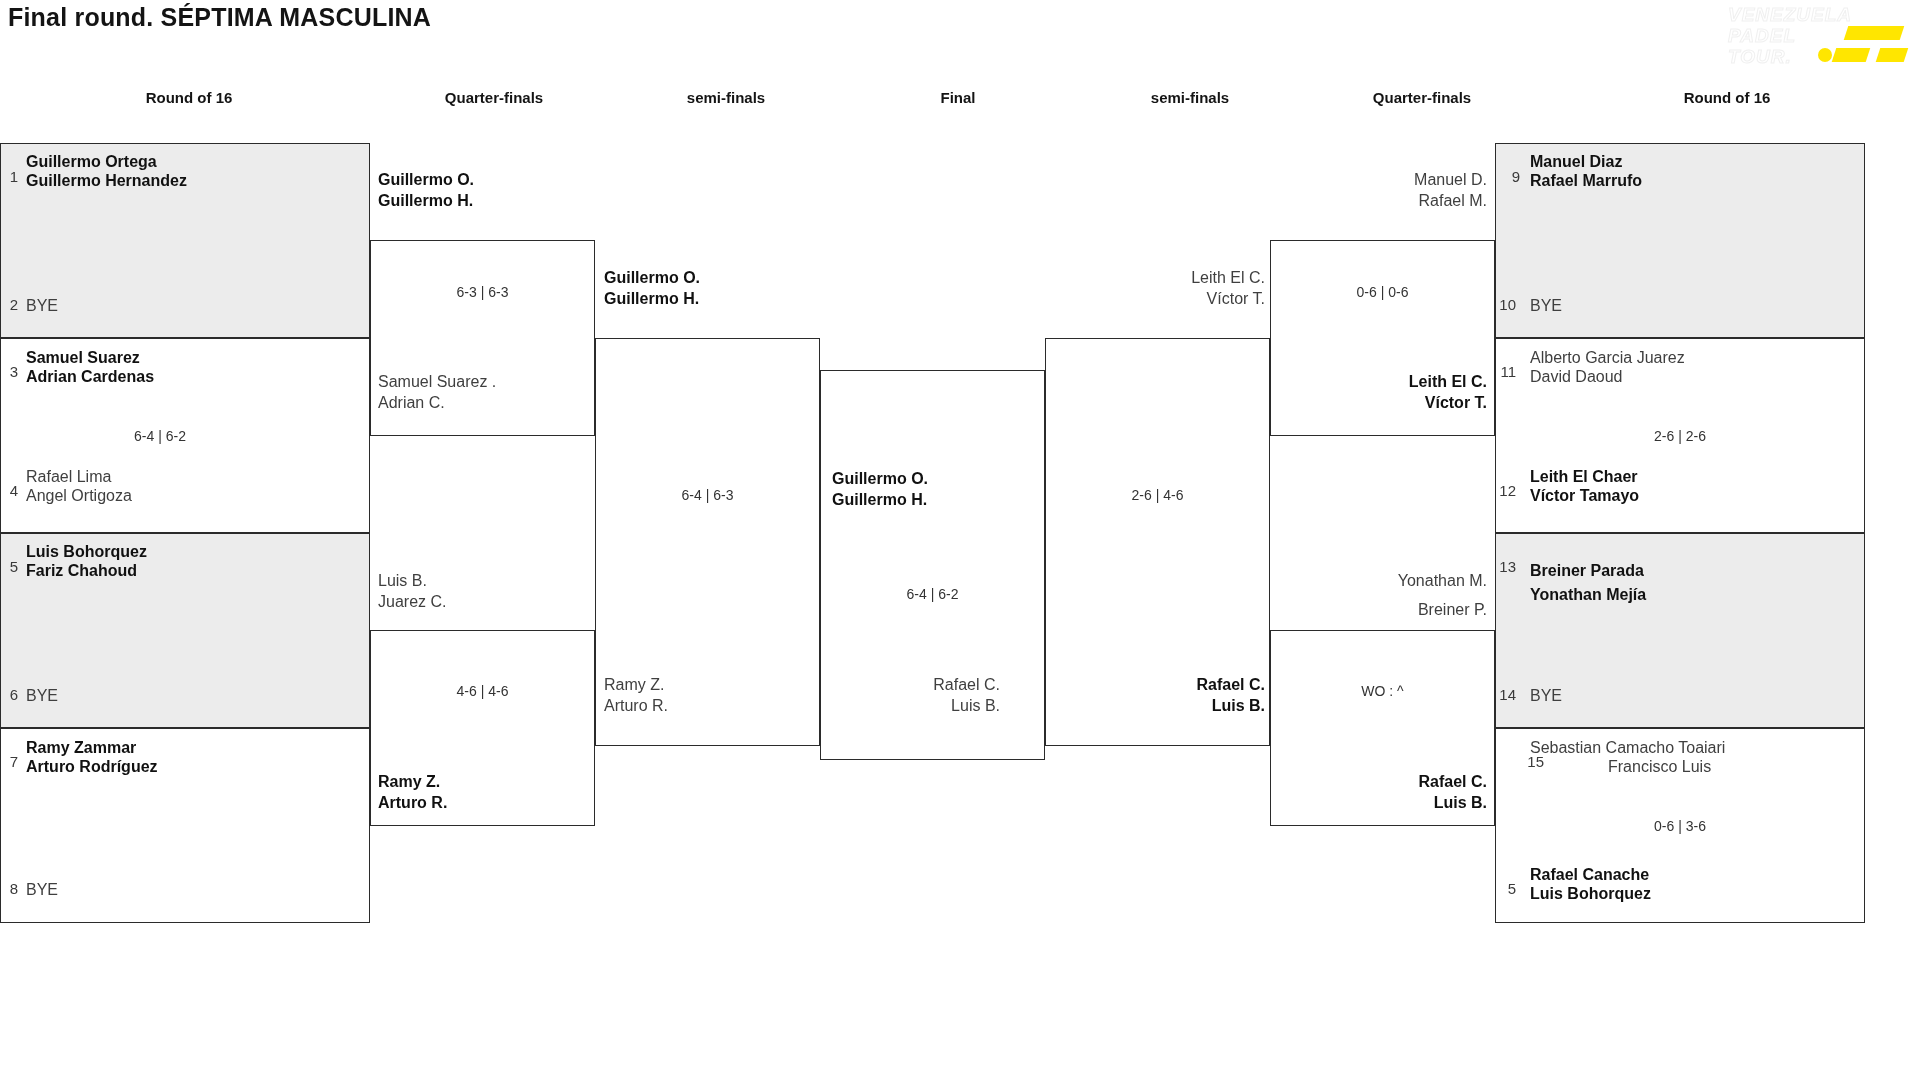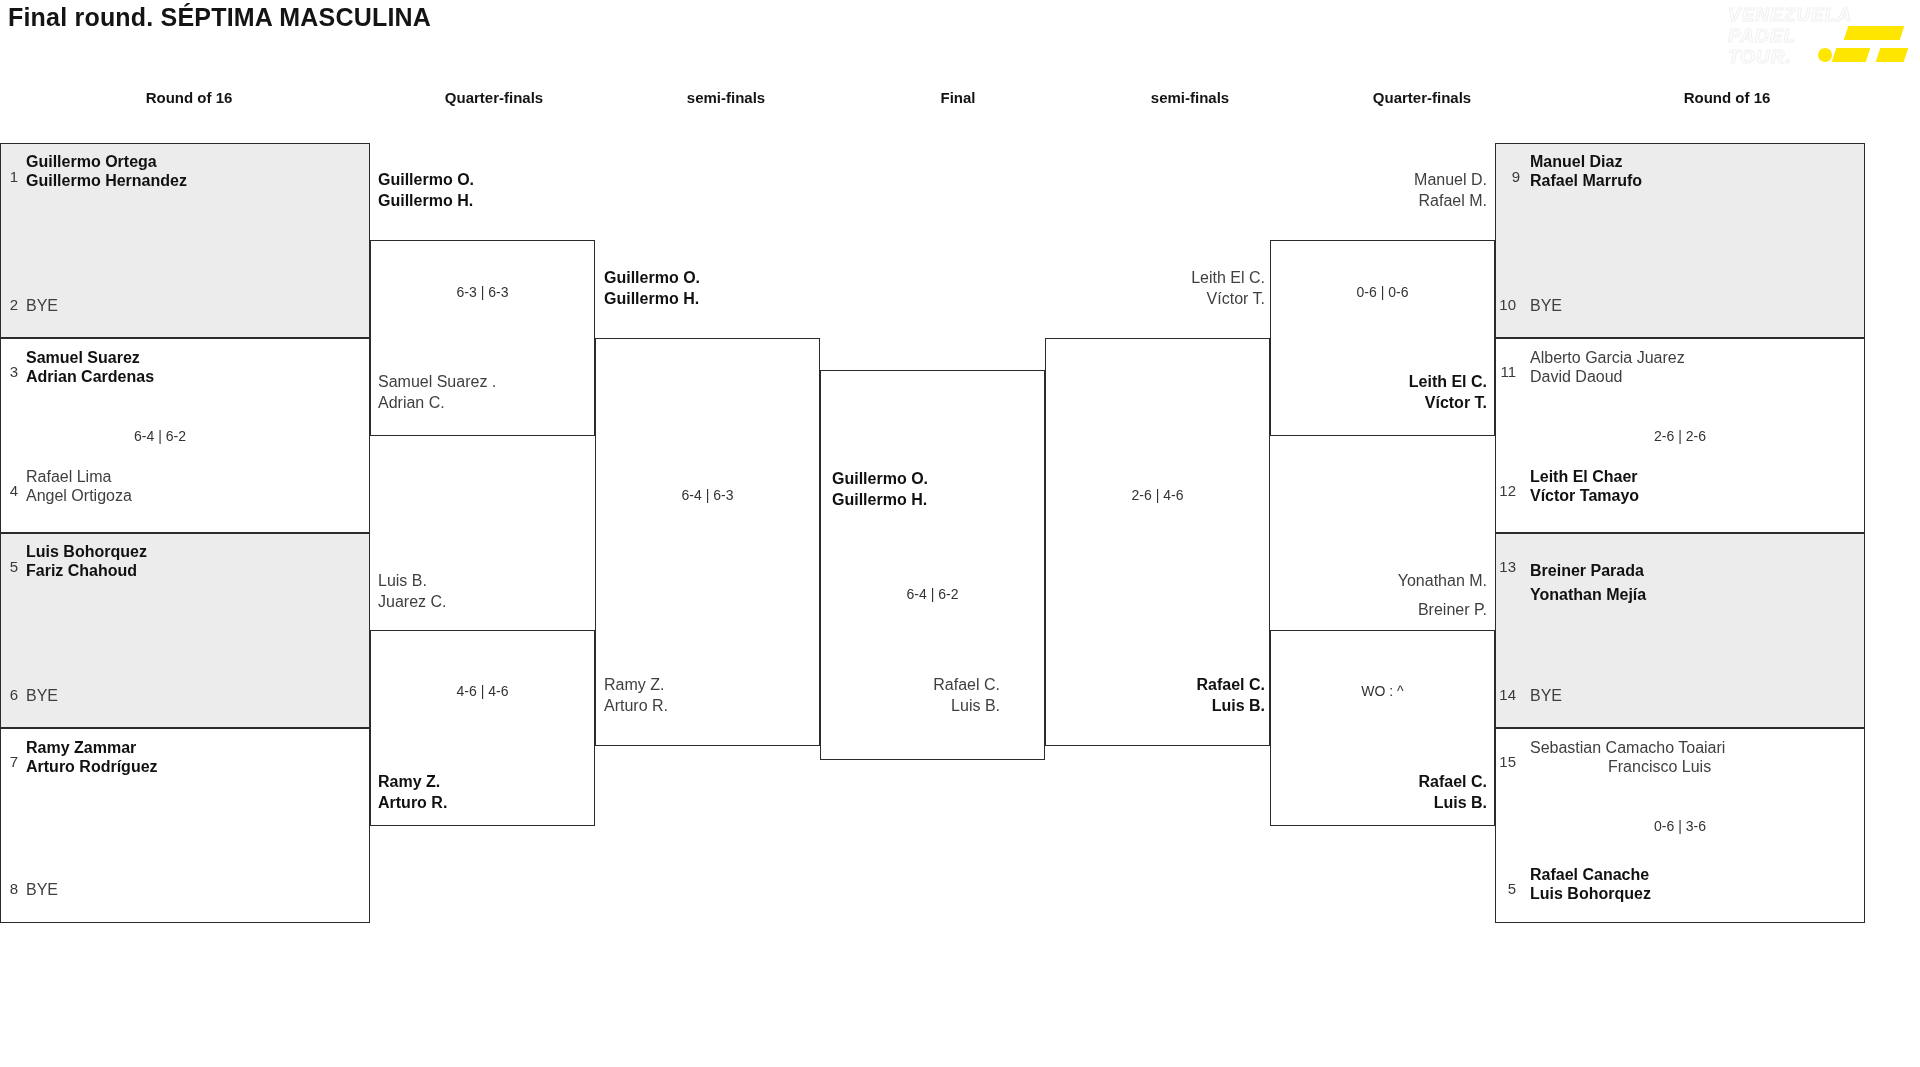--- a/index.html
+++ b/index.html
@@ -184,21 +184,21 @@
   <div class="team win" style="left:1530px;top:486px;">Víctor Tamayo</div>
 
   <div class="cell shaded" style="left:1495px;top:533px;width:370px;height:195px;"></div>
   <div class="seed" style="left:1494px;top:558px;">13</div>
   <div class="team win" style="left:1530px;top:542px;margin-top:43px;">Yonathan Mejía</div>
   <div class="team win" style="left:1530px;top:561px;">Breiner Parada</div>
   <div class="seed" style="left:1494px;top:686px;">14</div>
   <div class="team bye" style="left:1530px;top:686px;">BYE</div>
 
   <div class="cell" style="left:1495px;top:728px;width:370px;height:195px;"></div>
-  <div class="seed" style="left:1494px;top:753px;">15</div>
+  <div class="seed" style="left:1494px;top:753px;padding-left:28px;">15</div>
   <div class="team lose" style="left:1530px;top:738px;">Sebastian Camacho Toaiari</div>
   <div class="team lose" style="left:1608px;top:757px;">Francisco Luis</div>
   <div class="score" style="left:1590px;top:818px;width:180px;">0-6 | 3-6</div>
   <div class="seed" style="left:1494px;top:880px;">5</div>
   <div class="team win" style="left:1530px;top:865px;">Rafael Canache</div>
   <div class="team win" style="left:1530px;top:884px;">Luis Bohorquez</div>
 
 </div>
 
 </body></html>

